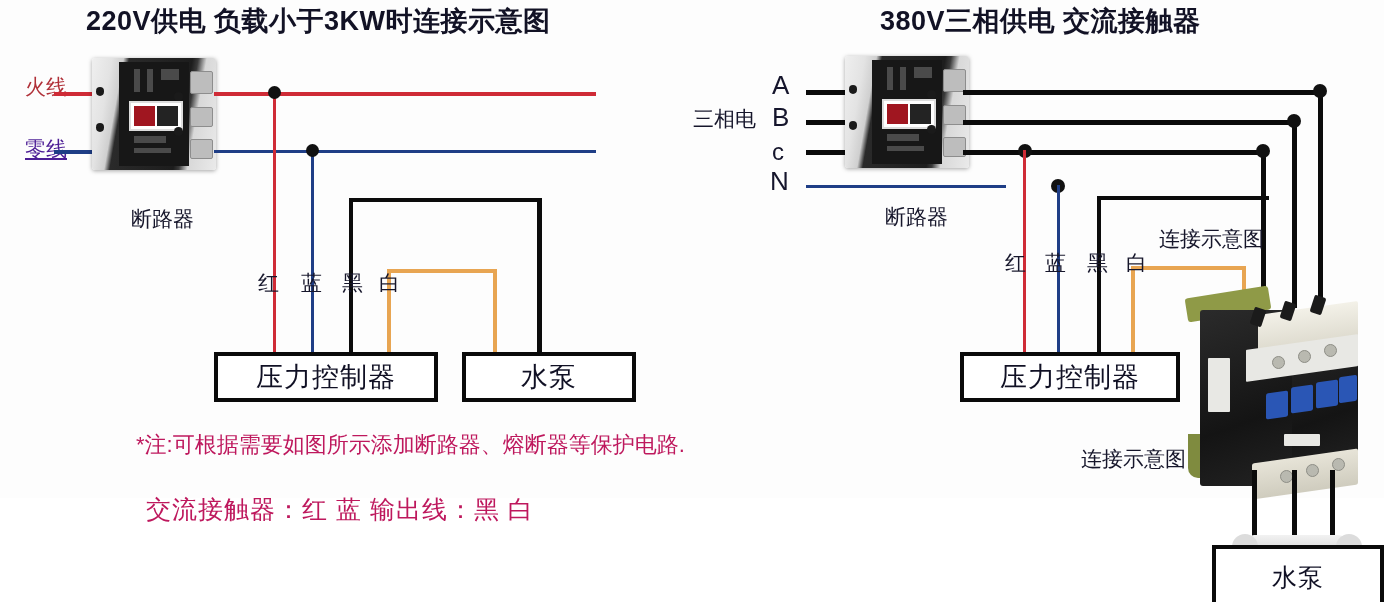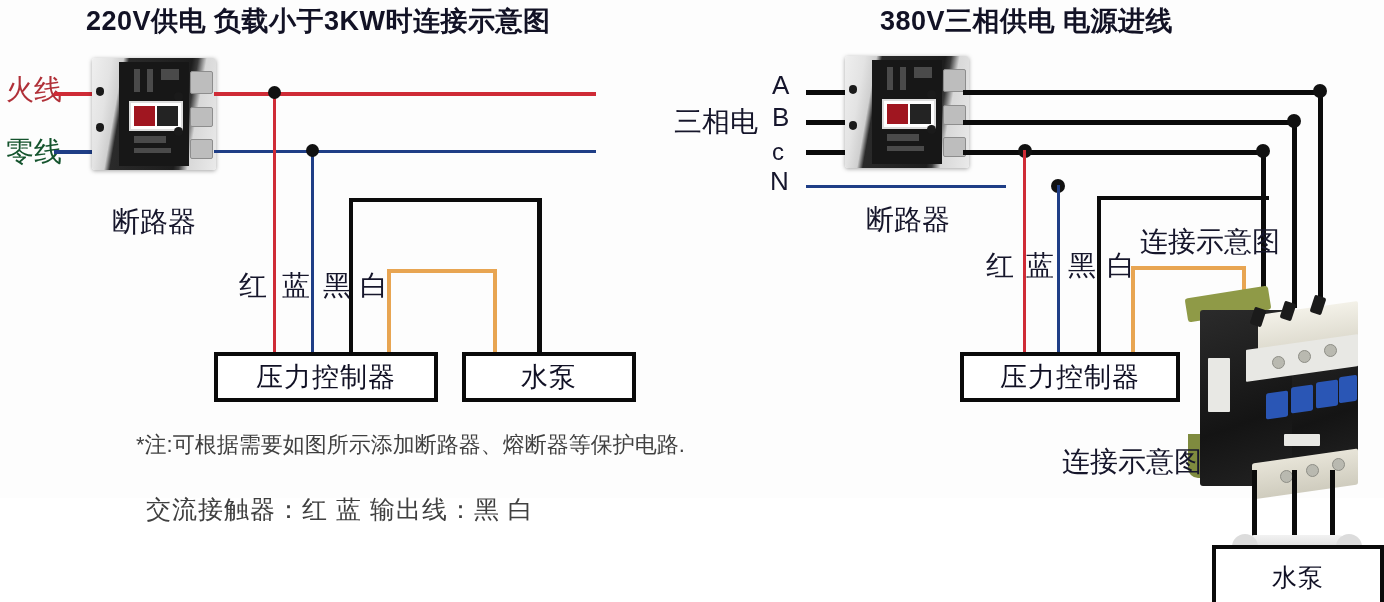--- a/index.html
+++ b/index.html
@@ -2,25 +2,25 @@
 <html><head>
 <meta charset="utf-8">
 <style>
   html,body{margin:0;padding:0;background:#ffffff;}
   body{width:1384px;height:602px;overflow:hidden;
        font-family:"Liberation Sans","DejaVu Sans",sans-serif;}
   #root{position:relative;width:1384px;height:498px;background:#fdfdfd;}
 
   .txt{position:absolute;white-space:nowrap;color:#1a1a2e;line-height:1;}
   .title{font-size:27px;font-weight:600;color:#121225;letter-spacing:.5px;}
-  .lbl{font-size:28px;color:#16162b;}
-  .lbl-sm{font-size:19px;color:#404040;text-align:center;}
+  .lbl{font-size:21px;color:#16162b;margin-left:19px;}
+  .lbl-sm{font-size:19px;color:#be185d;text-align:center;}
   .term{font-size:26px;color:#15152c;font-weight:500;}
   .red-t{color:#b03038;}
-  .blue-t{color:#14532d;}
+  .blue-t{color:#4c1d95;text-decoration:underline;}
 
   .wire{position:absolute;}
   .h{height:0;border-top-style:solid;}
   .v{width:0;border-left-style:solid;}
   .red{border-color:#cf2b36;}
   .blue{border-color:#1f3e86;}
   .black{border-color:#0b0b0b;}
   .orange{border-color:#e8a552;}
 
   .dot{position:absolute;background:#111;border-radius:50%;}
@@ -120,21 +120,21 @@
   <div class="box" style="left:214px;top:352px;width:216px;height:42px;">
     <span>压力控制器</span>
   </div>
   <div class="box" style="left:462px;top:352px;width:166px;height:42px;">
     <span>水泵</span>
   </div>
 
   <div class="txt lbl-sm" style="left:136px;top:434px;font-size:22px;">*注:可根据需要如图所示添加断路器、熔断器等保护电路.</div>
   <div class="txt lbl-sm" style="left:146px;top:497px;font-size:25px;letter-spacing:1px;">交流接触器：红 蓝     输出线：黑 白</div>
 
-  <div class="txt title" style="left:880px;top:8px;">380V三相供电  电源进线</div>
+  <div class="txt title" style="left:880px;top:8px;">380V三相供电  交流接触器</div>
 
   <div class="txt lbl" style="left:674px;top:108px;">三相电</div>
 
   <div class="txt term" style="left:772px;top:72px;">A</div>
   <div class="txt term" style="left:772px;top:104px;">B</div>
   <div class="txt term" style="left:772px;top:140px;font-size:24px;">c</div>
   <div class="txt term" style="left:770px;top:168px;">N</div>
 
   <div class="wire h black" style="left:806px;top:90px;width:42px;border-top-width:5px;"></div>
   <div class="wire h black" style="left:806px;top:120px;width:42px;border-top-width:5px;"></div>

